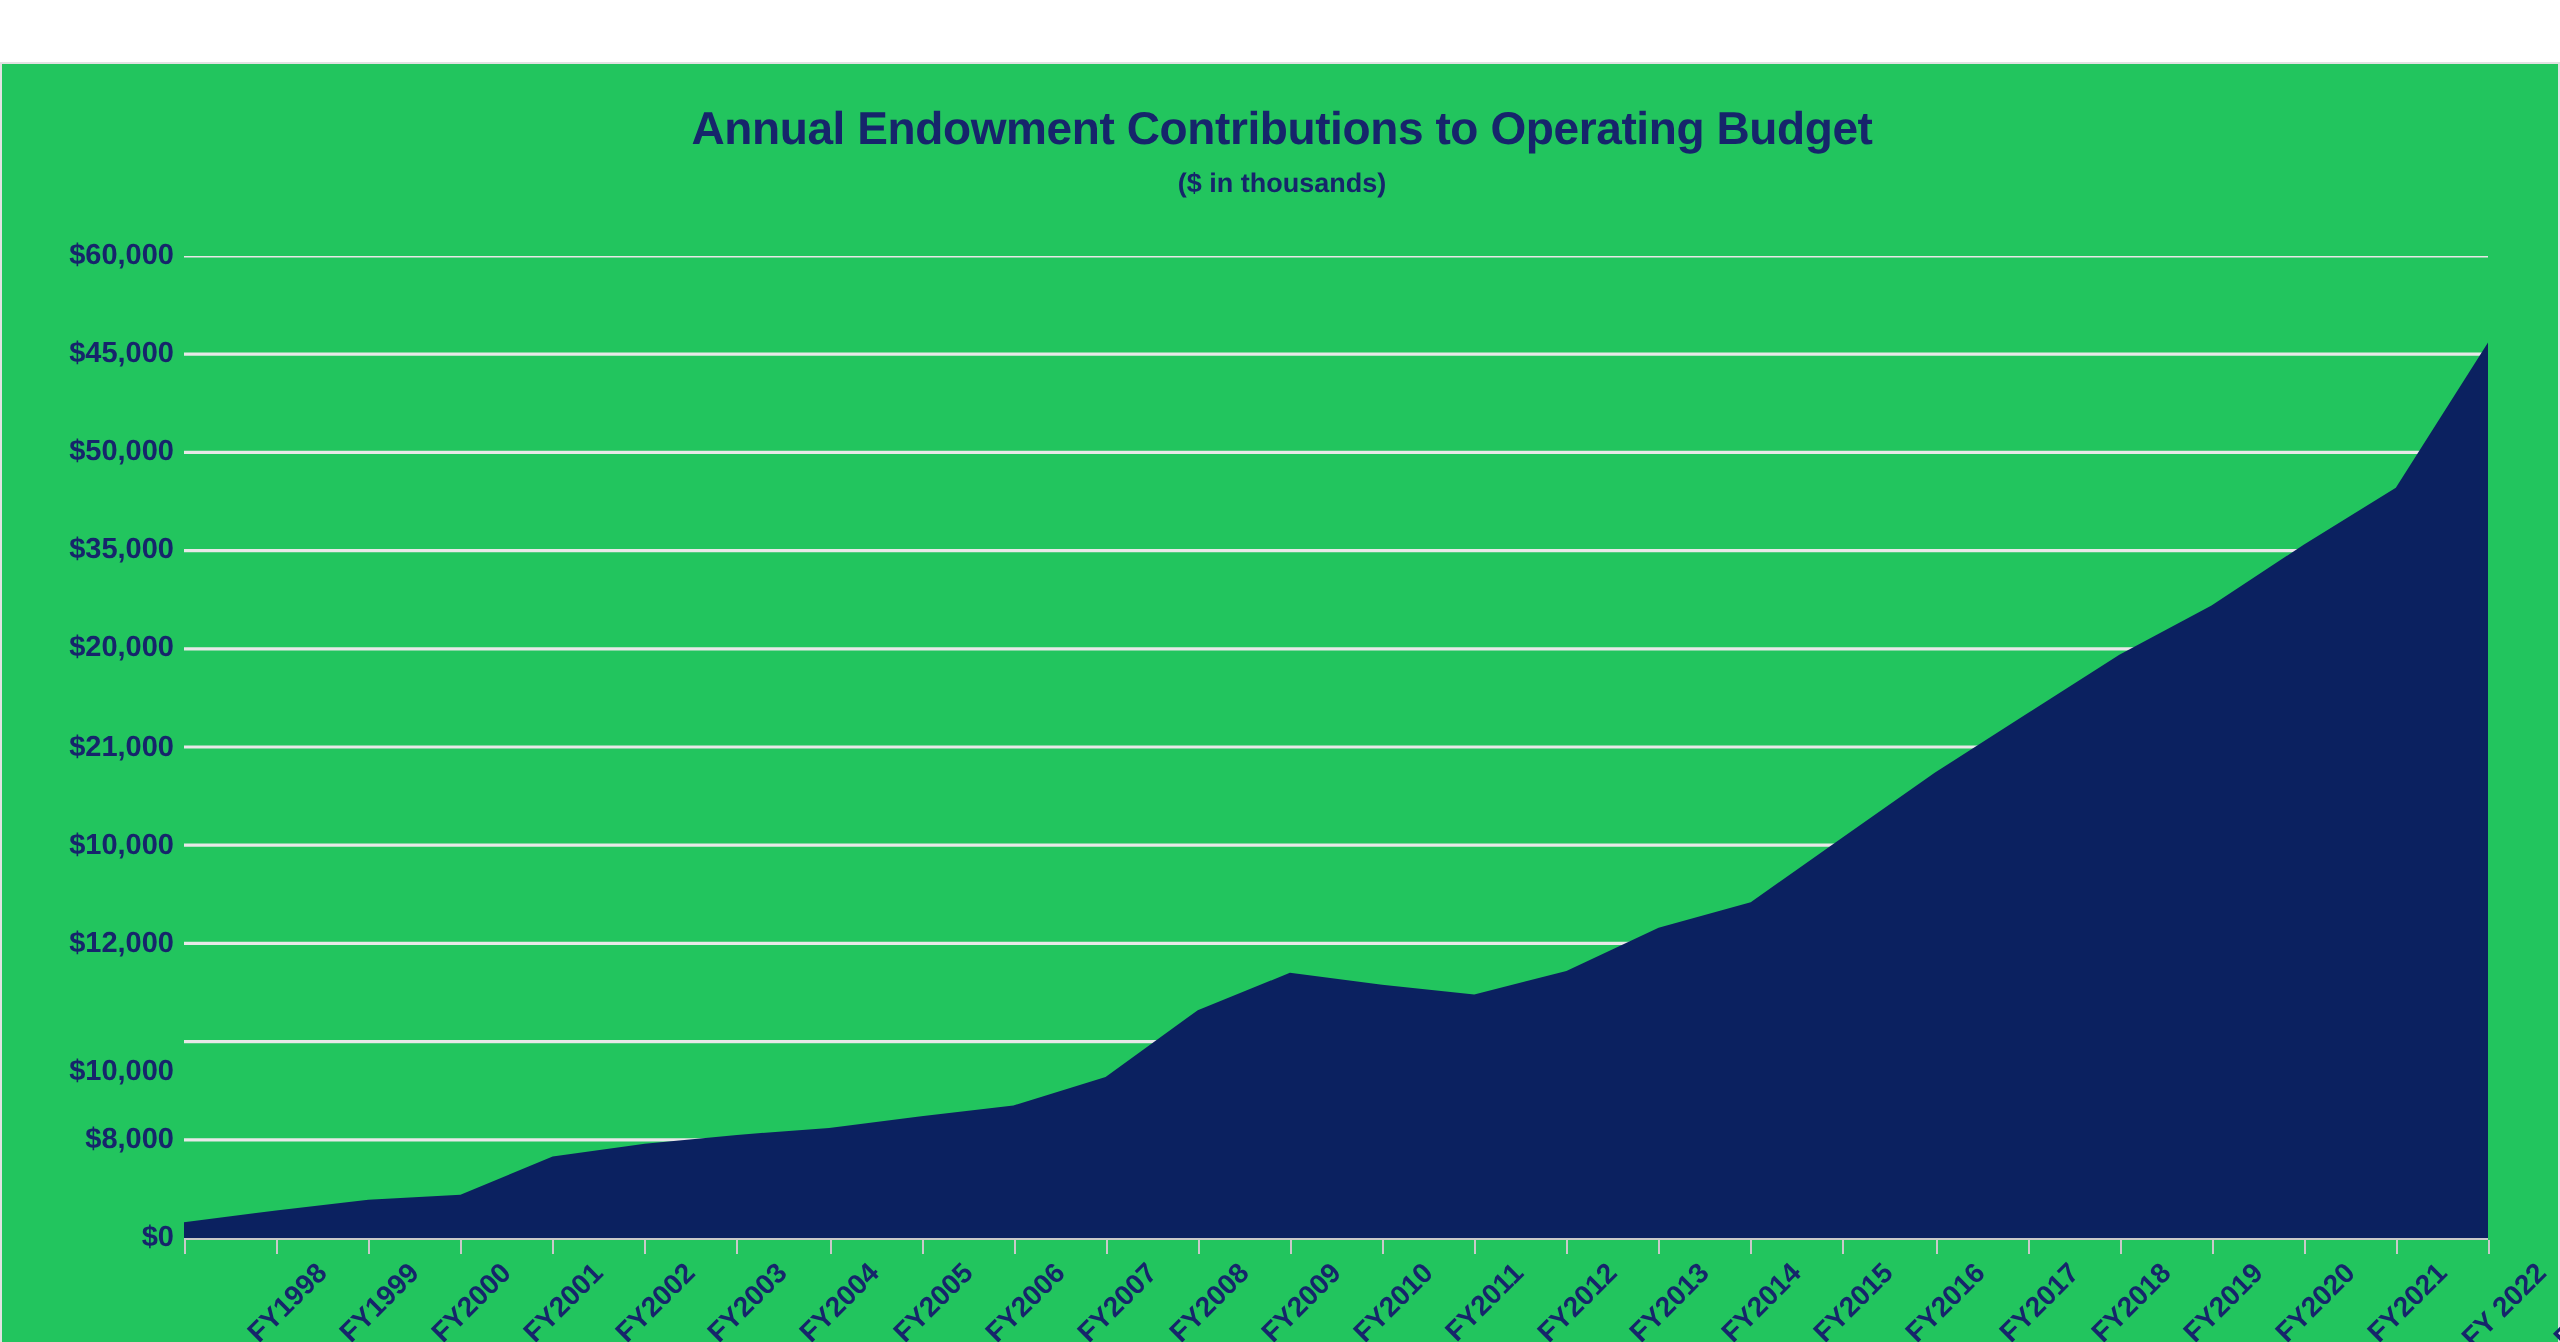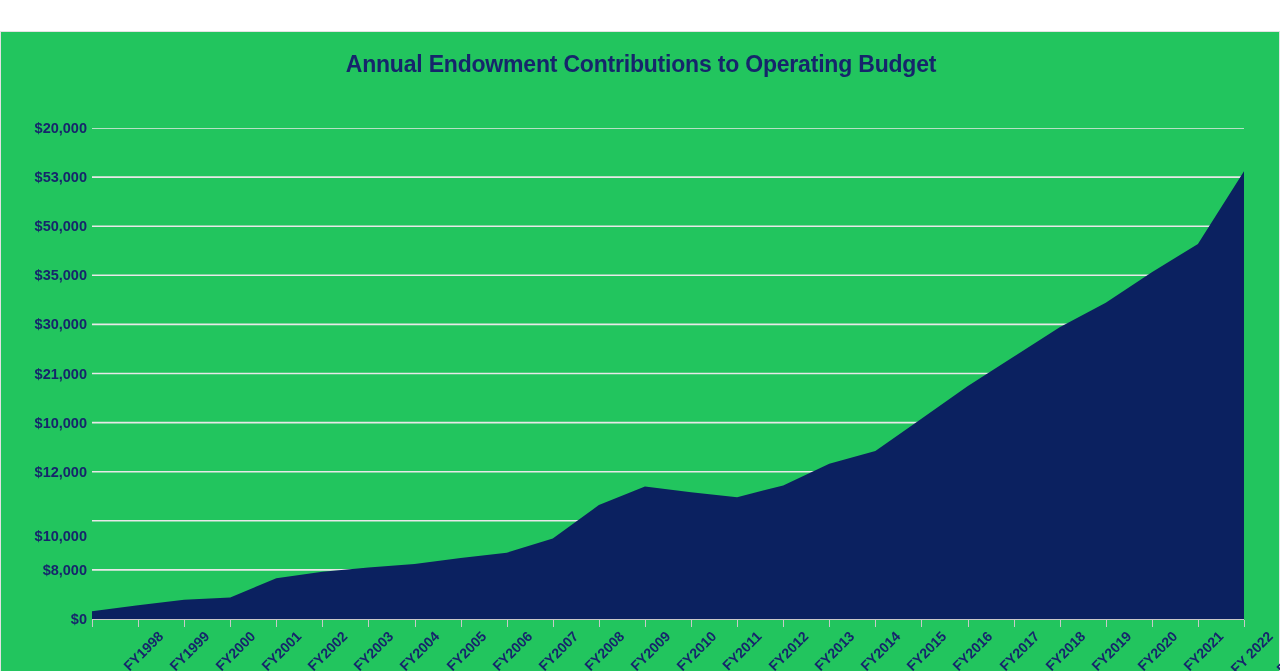--- a/index.html
+++ b/index.html
@@ -120,34 +120,35 @@
     text-align: right;
   }
 </style>
 </head>
 <body>
 
 <div id="figure">
 
   <div id="title-block">
     <div id="chart-title">Annual Endowment Contributions to Operating Budget</div>
+    <div id="chart-subtitle">($ in thousands)</div>
   </div>
 
   <div id="y-axis-labels">
       <div class="y-tick-label" style="top: 491px;">$0</div>
       <div class="y-tick-label" style="top: 441.9px;">$8,000</div>
       <div class="y-tick-label" style="top: 408px;">$10,000</div>
       <div class="y-tick-label" style="top: 343.7px;">$12,000</div>
       <div class="y-tick-label" style="top: 294.6px;">$10,000</div>
       <div class="y-tick-label" style="top: 245.5px;">$21,000</div>
-      <div class="y-tick-label" style="top: 196.4px;">$30,000</div>
+      <div class="y-tick-label" style="top: 196.4px;">$20,000</div>
       <div class="y-tick-label" style="top: 147.3px;">$35,000</div>
       <div class="y-tick-label" style="top: 98.2px;">$50,000</div>
-      <div class="y-tick-label" style="top: 49.1px;">$53,000</div>
-      <div class="y-tick-label" style="top: 0px;">$20,000</div>
+      <div class="y-tick-label" style="top: 49.1px;">$45,000</div>
+      <div class="y-tick-label" style="top: 0px;">$60,000</div>
     </div>
 
   <div id="plot-wrap">
     <svg id="plot-svg" viewBox="0 0 1152 491" preserveAspectRatio="none">
       <g id="gridlines">
           <line x1="0" x2="1152" y1="441.9" y2="441.9" stroke="#E8E8E8" stroke-width="1.6"></line>
           <line x1="0" x2="1152" y1="392.8" y2="392.8" stroke="#E8E8E8" stroke-width="1.6"></line>
           <line x1="0" x2="1152" y1="343.70000000000005" y2="343.70000000000005" stroke="#E8E8E8" stroke-width="1.6"></line>
           <line x1="0" x2="1152" y1="294.6" y2="294.6" stroke="#E8E8E8" stroke-width="1.6"></line>
           <line x1="0" x2="1152" y1="245.5" y2="245.5" stroke="#E8E8E8" stroke-width="1.6"></line>

